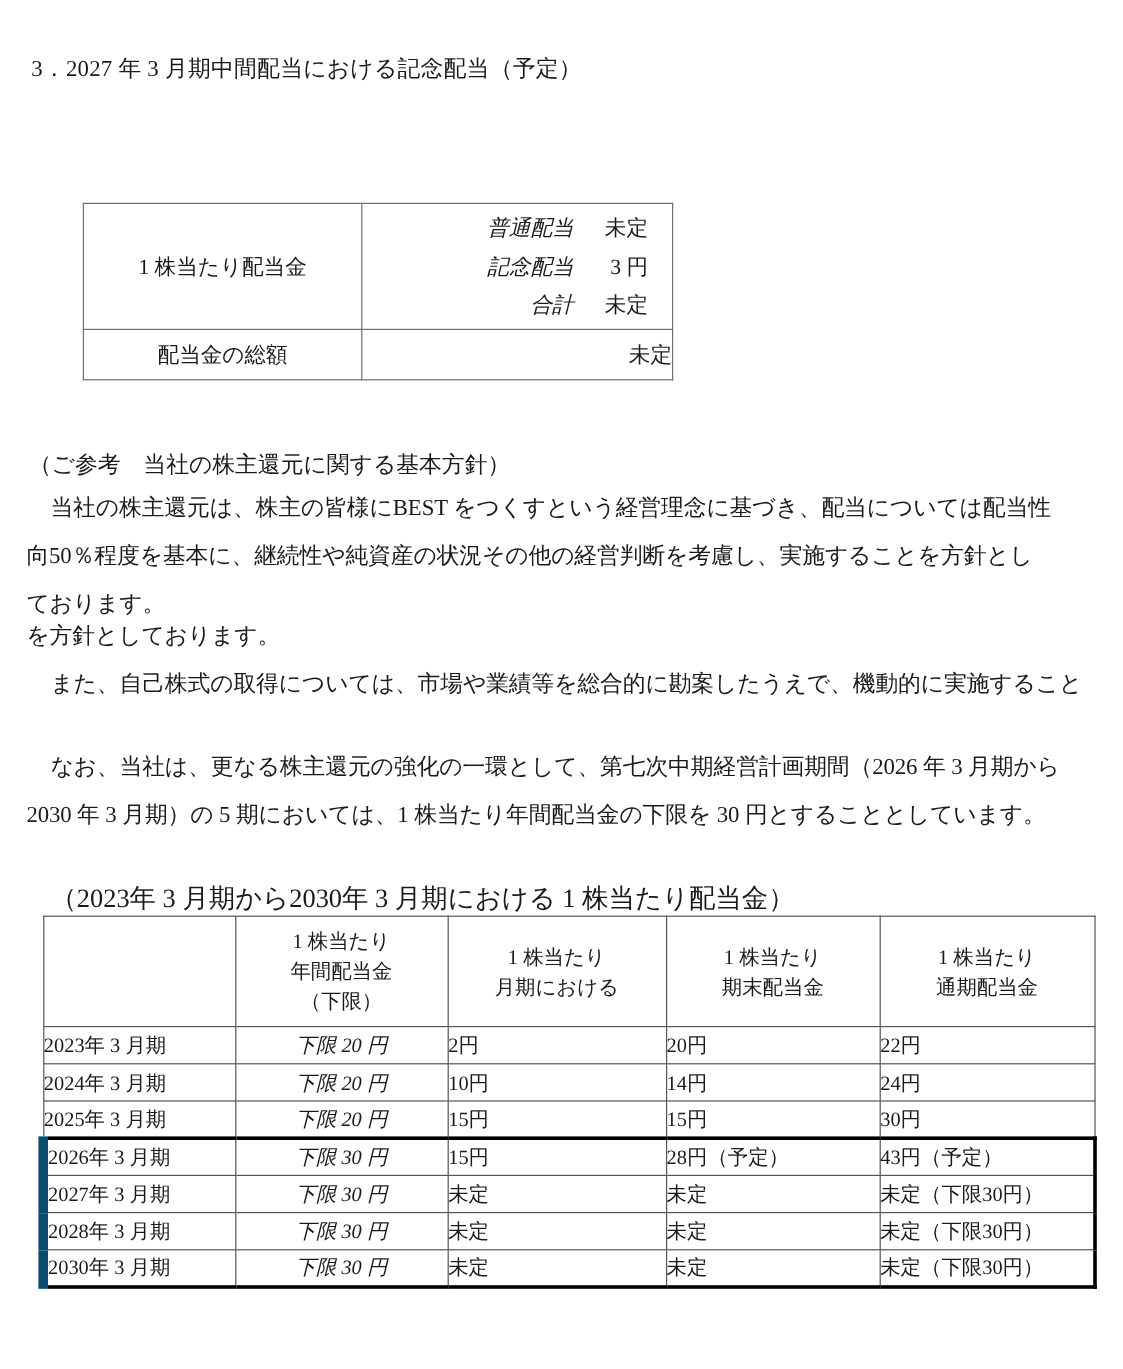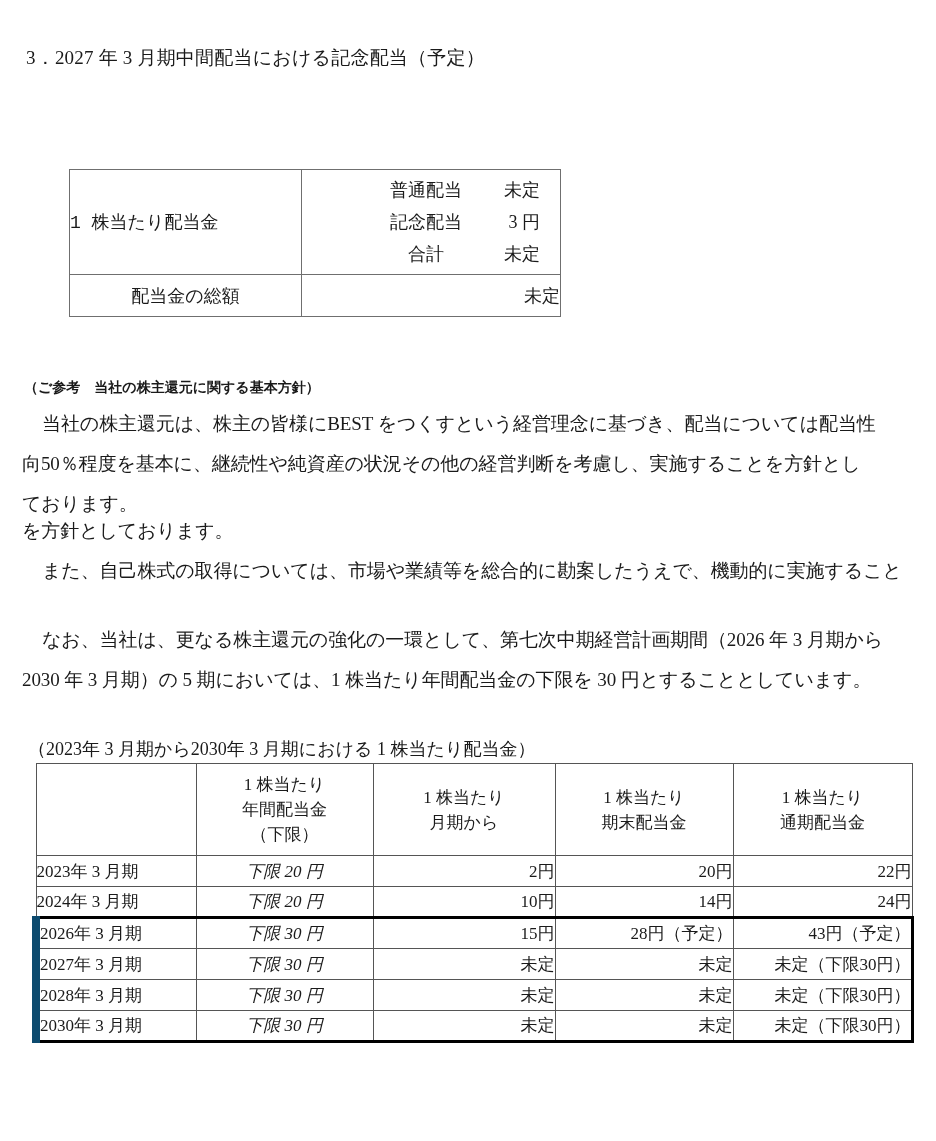--- a/index.html
+++ b/index.html
@@ -53,22 +53,22 @@
     table-layout: fixed;
     font-size: 18px;
   }
   .table1 td {
     border: 1px solid #6f6f6f;
     padding: 0;
     vertical-align: middle;
   }
   .t1-label-cell {
     width: 231px;
+    text-align: center;
     height: 104px;
-    font-family: Liberation Mono, monospace;
   }
   .t1-total-label-cell {
     width: 231px;
     text-align: center;
     height: 41px;
   }
   .t1-value-cell {
     width: 258px;
     height: 104px;
     padding: 0;
@@ -87,36 +87,36 @@
     gap: 2px;
   }
   .t1-row {
     display: flex;
     align-items: baseline;
     padding-left: 72px;
     line-height: 30px;
   }
   .t1-row-label {
     flex: 0 0 104px;
-    text-align: center;
+    text-align: right;
+    font-style: italic;
   }
   .t1-row-value {
     flex: 0 0 62px;
     text-align: right;
   }
 
   
   .ref-heading {
     position: absolute;
     left: 24px;
     top: 374px;
-    font-size: 14px;
+    font-size: 19px;
     line-height: 28px;
     white-space: nowrap;
-    font-weight: bold;
   }
   .para {
     position: absolute;
     left: 22px;
     font-size: 19px;
     line-height: 40px;
     width: 895px;
     letter-spacing: -0.1px;
   }
   .para .ln {
@@ -126,23 +126,23 @@
   .para .ln.indent {
     text-indent: 20px;
   }
   #para-policy { top: 404px; }
   #para-buyback { top: 511px; }
   #para-floor { top: 620px; }
 
   
   .table2-caption {
     position: absolute;
-    left: 28px;
+    left: 42px;
     top: 736px;
-    font-size: 18px;
+    font-size: 22px;
     line-height: 26px;
     white-space: nowrap;
   }
 
   
   .table2 {
     position: absolute;
     left: 32px;
     top: 763px;
     width: 876px;
@@ -166,21 +166,21 @@
     height: 91px;
     text-align: center;
     line-height: 25px;
     font-size: 17px;
   }
   .t2-head th .hl { display: block; white-space: nowrap; }
 
   .table2 tbody tr { height: 31px; }
   .t2-year    { }
   .t2-annual  { text-align: center; font-style: italic; }
-  .t2-num     { text-align: right; padding-right: 14px; margin-left: 30px; }
+  .t2-num     { padding-right: 14px; margin-left: 30px; }
 
   .nowrap { white-space: nowrap; }
 
   
   tr.emph-top > td    { border-top: 3px solid #000000; }
   tr.emph-bottom > td { border-bottom: 3px solid #000000; }
   tr.emph > td:first-child { border-left: 8px solid #0c4a6e; margin-top: 44px; }
   tr.emph > td:last-child  { border-right: 3px solid #000000; }
 </style>
 </head>
@@ -250,21 +250,21 @@
     <thead>
       <tr class="t2-head">
         <th></th>
         <th>
           <span class="hl">1 株当たり</span>
           <span class="hl">年間配当金</span>
           <span class="hl">（下限）</span>
         </th>
         <th>
           <span class="hl">1 株当たり</span>
-          <span class="hl">月期から</span>
+          <span class="hl">月期における</span>
         </th>
         <th>
           <span class="hl">1 株当たり</span>
           <span class="hl">期末配当金</span>
         </th>
         <th>
           <span class="hl">1 株当たり</span>
           <span class="hl">通期配当金</span>
         </th>
       </tr>
@@ -277,20 +277,27 @@
         <td class="t2-num">20円</td>
         <td class="t2-num">22円</td>
       </tr>
       <tr>
         <td class="t2-year">2024年 3 月期</td>
         <td class="t2-annual">下限 20 円</td>
         <td class="t2-num">10円</td>
         <td class="t2-num">14円</td>
         <td class="t2-num">24円</td>
       </tr>
+      <tr>
+        <td class="t2-year">2025年 3 月期</td>
+        <td class="t2-annual">下限 20 円</td>
+        <td class="t2-num">15円</td>
+        <td class="t2-num">15円</td>
+        <td class="t2-num">30円</td>
+      </tr>
       <tr class="emph emph-top">
         <td class="t2-year">2026年 3 月期</td>
         <td class="t2-annual">下限 30 円</td>
         <td class="t2-num">15円</td>
         <td class="t2-num nowrap">28円（予定）</td>
         <td class="t2-num nowrap">43円（予定）</td>
       </tr>
       <tr class="emph">
         <td class="t2-year">2027年 3 月期</td>
         <td class="t2-annual">下限 30 円</td>

